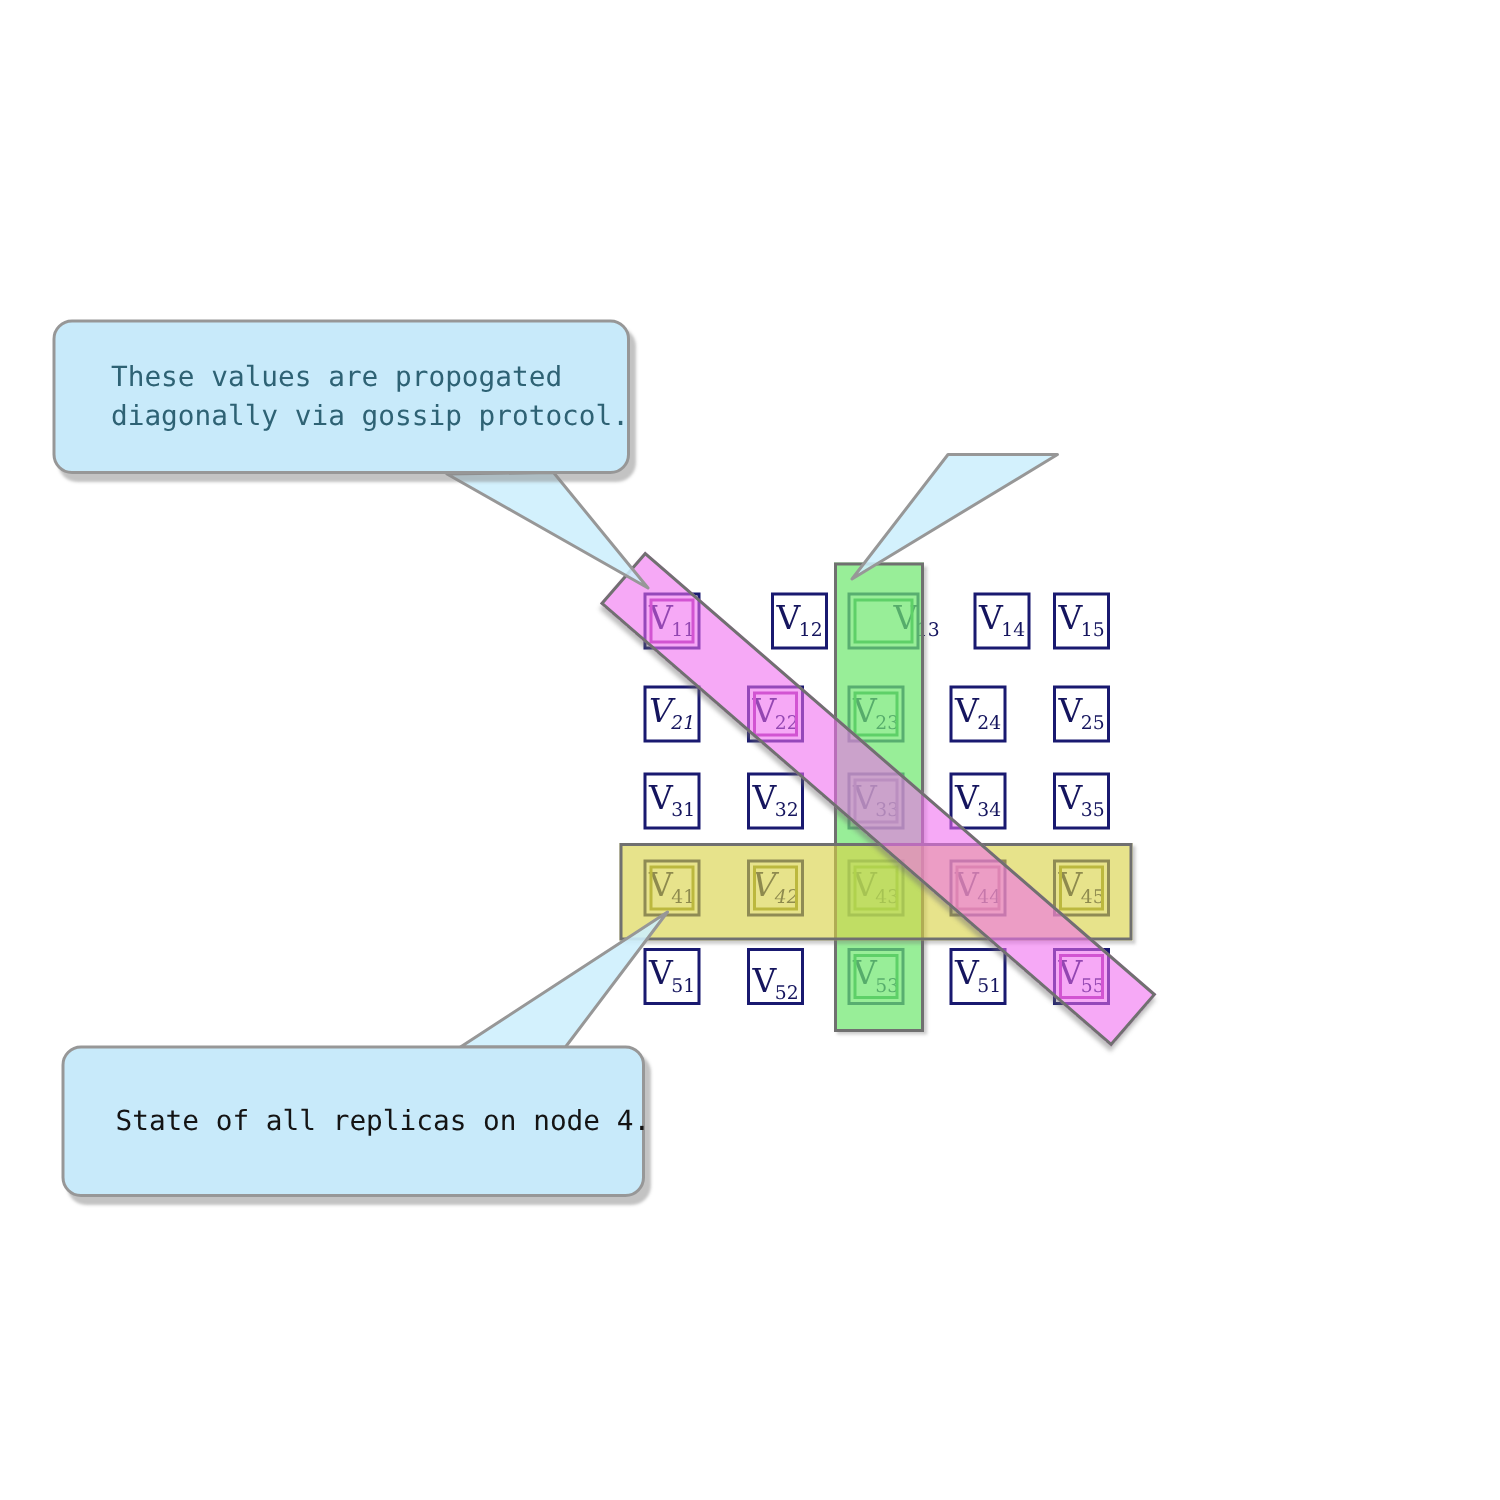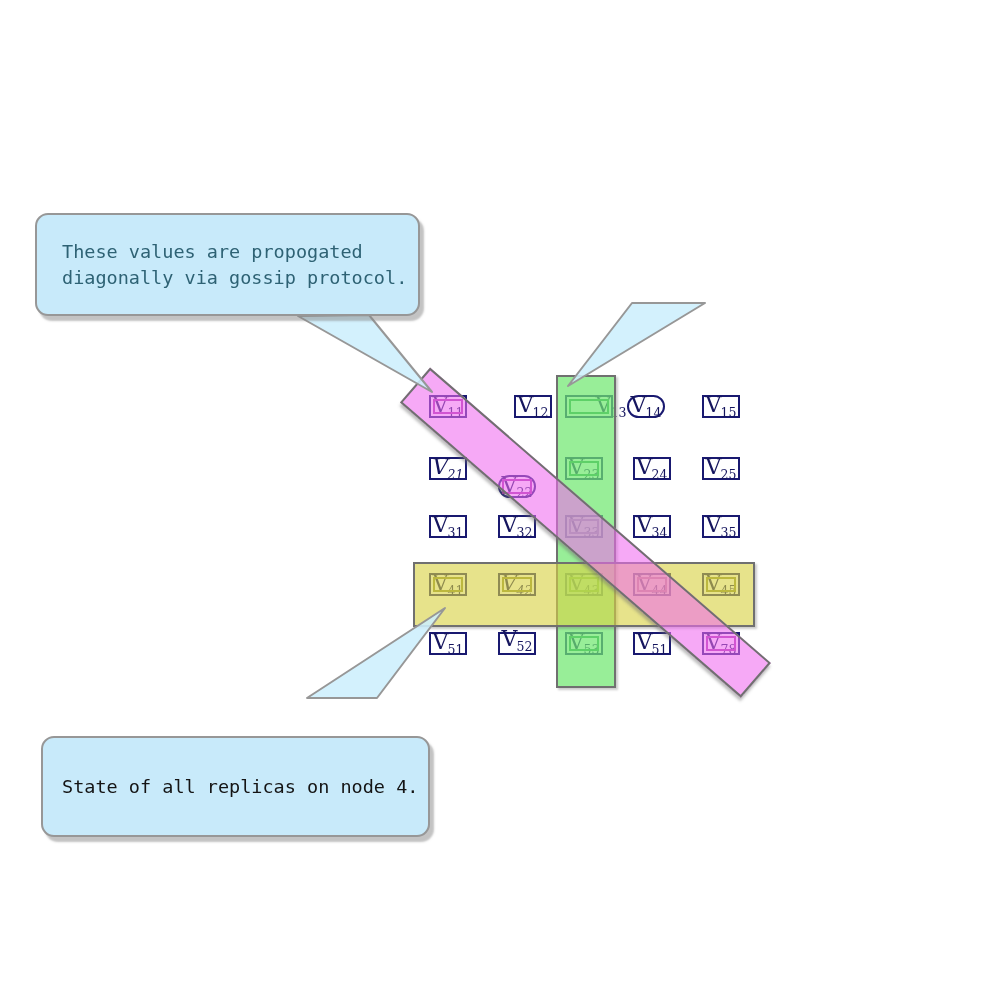--- a/index.html
+++ b/index.html
@@ -1,21 +1,21 @@
 <!DOCTYPE html>
 <html style="--callout_fill: #c8eafa; --callout_border: #979797; --tail_fill: #cdeffd; --green_band: rgba(112,231,112,0.72); --yellow_band: rgba(216,210,68,0.62); --pink_band: rgba(240,107,240,0.58); --band_border: #707070; --cell_border: #191970; --cell_text: #15155e; --gossip_text: #2e6274; --note_text: #141414; --frame_green: #2f9455; --frame_yellow: #8f8f35; --frame_pink: #aa35aa; --frame_green_yellow: #6f9a30; --frame_green_pink: #7d5aa5; --frame_yellow_pink: #a2628f;"><head>
 <meta charset="utf-8">
 <style>
   html,body{margin:0;padding:0;background:#fff;}
   #stage{position:relative;width:1000px;height:1000px;background:#fff;overflow:hidden;
          font-family:"DejaVu Sans Mono", monospace;}
 
   
   #grid{position:absolute;inset:0;z-index:1;}
-  .cell{position:absolute;width:38px;height:23px;box-sizing:border-box;background:#fff;
+  .cell{position:absolute;width:38px;height:38px;box-sizing:border-box;background:#fff;
         border:2px solid var(--cell_border);display:flex;align-items:center;justify-content:center;}
   .vtxt{font-family:"DejaVu Serif", serif;font-size:22px;line-height:1;color:var(--cell_text);white-space:nowrap;}
   .vtxt sub{font-size:12.5px;margin-left:-1px;vertical-align:-5px;}
   .frame{position:absolute;inset:2px;border:2px solid;pointer-events:none;}
   .hl-green{border-color:var(--frame_green);}
   .hl-yellow{border-color:var(--frame_yellow);}
   .hl-pink{border-color:var(--frame_pink);}
   .hl-green-yellow{border-color:var(--frame_green_yellow);}
   .hl-green-pink{border-color:var(--frame_green_pink);}
   .hl-yellow-pink{border-color:var(--frame_yellow_pink);}
@@ -34,51 +34,51 @@
   #tails{position:absolute;left:0;top:0;z-index:5;pointer-events:none;}
   #tails polygon{fill:var(--tail_fill);fill-opacity:.88;stroke:var(--callout_border);
                  stroke-width:2;stroke-linejoin:round;}
 
   
   .callout{position:absolute;box-sizing:border-box;background:var(--callout_fill);
            border:2px solid var(--callout_border);border-radius:13px;z-index:6;
            box-shadow:4px 5px 2px rgba(136,136,136,.5);
            display:flex;flex-direction:column;justify-content:center;
            font-size:18.5px;line-height:26px;white-space:pre;}
-  #co-gossip{left:35px;top:213px;width:385px;height:103px;color:var(--gossip_text);padding-left:25px;}
+  #co-gossip{left:35px;top:213px;width:385px;height:103px;color:var(--gossip_text);padding-left:37px;}
   #co-replica3{left:579px;top:201px;width:389px;height:104px;color:var(--note_text);padding-left:19px;}
-  #co-node4{left:41px;top:736px;width:389px;height:101px;color:var(--note_text);padding-left:19px;}
+  #co-node4{left:41px;top:697px;width:389px;height:101px;color:var(--note_text);padding-left:34px;}
 </style>
 </head>
 <body>
 
 <div id="stage">
 
   <div id="grid">
       <div class="cell" style="left: 429px; top: 395px;">
         <div class="frame hl-pink"></div>
         <span class="vtxt"><span>V</span><sub>11</sub></span>
       </div>
       <div class="cell" style="left: 514px; top: 395px;">
         <span class="vtxt"><span>V</span><sub>12</sub></span>
       </div>
       <div class="cell" style="left: 565px; top: 395px; padding-left: 44px;">
         <div class="frame hl-green"></div>
         <span class="vtxt"><span>V</span><sub>13</sub></span>
       </div>
-      <div class="cell" style="left: 627px; top: 395px; border-radius: 13px;">
+      <div class="cell" style="left: 649px; top: 395px;">
         <span class="vtxt"><span>V</span><sub>14</sub></span>
       </div>
       <div class="cell" style="left: 702px; top: 395px;">
         <span class="vtxt"><span>V</span><sub>15</sub></span>
       </div>
       <div class="cell" style="left: 429px; top: 457px; font-style: italic;">
         <span class="vtxt"><span>V</span><sub>21</sub></span>
       </div>
-      <div class="cell" style="left: 498px; top: 475px; border-radius: 14px;">
+      <div class="cell" style="left: 498px; top: 457px;">
         <div class="frame hl-pink"></div>
         <span class="vtxt"><span>V</span><sub>22</sub></span>
       </div>
       <div class="cell" style="left: 565px; top: 457px; justify-content: center;">
         <div class="frame hl-green"></div>
         <span class="vtxt"><span>V</span><sub>23</sub></span>
       </div>
       <div class="cell" style="left: 633px; top: 457px;">
         <span class="vtxt"><span>V</span><sub>24</sub></span>
       </div>
@@ -129,21 +129,21 @@
       </div>
       <div class="cell" style="left: 565px; top: 632px;">
         <div class="frame hl-green"></div>
         <span class="vtxt"><span>V</span><sub>53</sub></span>
       </div>
       <div class="cell" style="left: 633px; top: 632px;">
         <span class="vtxt"><span>V</span><sub>51</sub></span>
       </div>
       <div class="cell" style="left: 702px; top: 632px;">
         <div class="frame hl-pink"></div>
-        <span class="vtxt"><span>V</span><sub>78</sub></span>
+        <span class="vtxt"><span>V</span><sub>55</sub></span>
       </div>
     </div>
 
   <div class="band" id="band-green"></div>
   <div class="band" id="band-yellow"></div>
   <div class="band" id="band-pink"></div>
 
   <svg id="tails" width="1000" height="1000">
     <polygon points="298,316 369,315 432,392"></polygon>
     <polygon points="632,303 705,303 568,386"></polygon>

